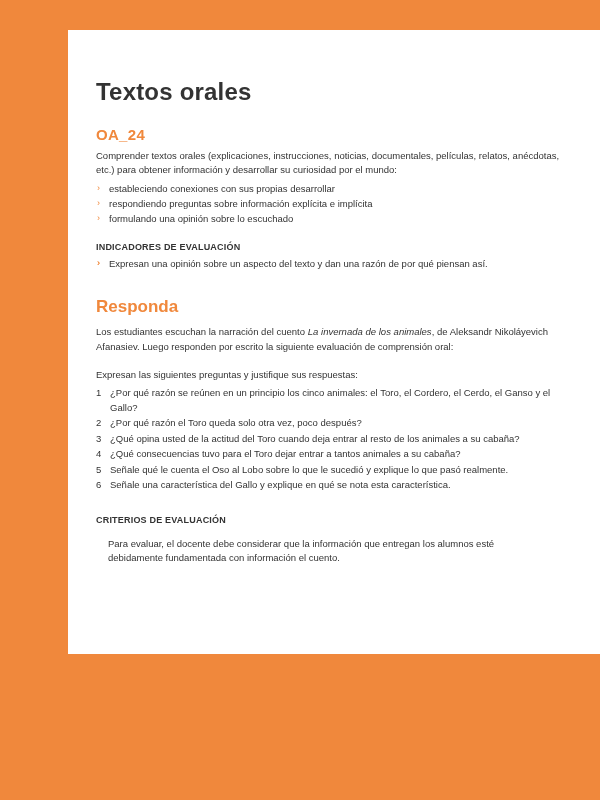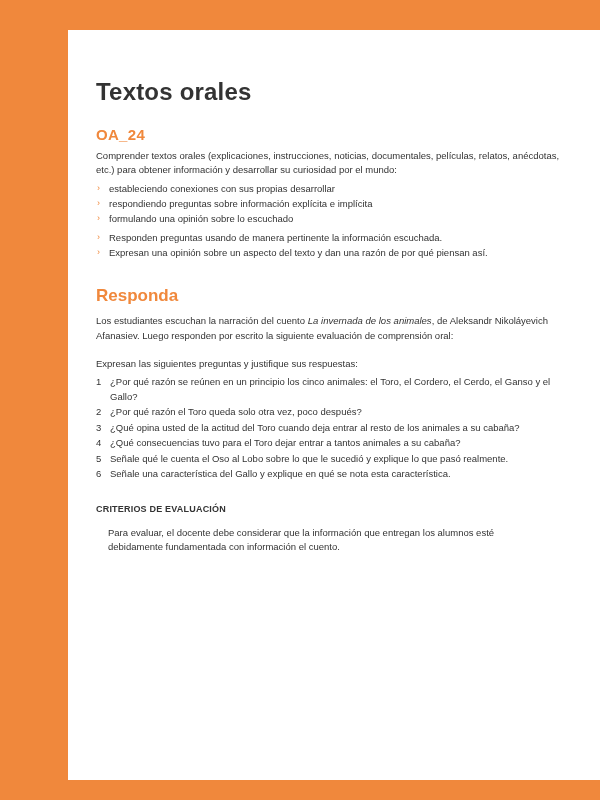--- a/index.html
+++ b/index.html
@@ -11,21 +11,21 @@
     height: 800px;
     background: #f0883c;
     font-family: "Liberation Sans", sans-serif;
     overflow: hidden;
   }
   .page {
     position: absolute;
     left: 68px;
     top: 30px;
     width: 532px;
-    height: 750px;
+    height: 624px;
     background: #ffffff;
     box-sizing: border-box;
   }
   .content {
     padding: 48px 40px 0 28px;
   }
   .doc-title {
     font-size: 24px;
     font-weight: bold;
     color: #333333;
@@ -134,23 +134,24 @@
     <div class="oa-code">OA_24</div>
 
     <p class="body-text">Comprender textos orales (explicaciones, instrucciones, noticias, documentales, películas, relatos, anécdotas, etc.) para obtener información y desarrollar su curiosidad por el mundo:</p>
 
     <ul class="arrow-list">
       <li><span class="chev">›</span><span>estableciendo conexiones con sus propias desarrollar</span></li>
       <li><span class="chev">›</span><span>respondiendo preguntas sobre información explícita e implícita</span></li>
       <li><span class="chev">›</span><span>formulando una opinión sobre lo escuchado</span></li>
     </ul>
 
+    <div class="section-label">INDICADORES DE EVALUACIÓN</div>
 
     <ul class="arrow-list">
-      <li><span class="chev">›</span><span>Responden preguntas usando de manera pertinente la información escuchada.</span></li>
+      <li><span class="chev">›</span></li>
       <li><span class="chev">›</span><span>Expresan una opinión sobre un aspecto del texto y dan una razón de por qué piensan así.</span></li>
     </ul>
 
     <h2 class="activity-title">Responda</h2>
 
     <p class="intro-text"><span>Los estudiantes escuchan la narración del cuento </span><i>La invernada de los animales</i><span>, de Aleksandr Nikoláyevich Afanasiev. Luego responden por escrito la siguiente evaluación de comprensión oral:</span></p>
 
     <p class="prompt-text">Expresan las siguientes preguntas y justifique sus respuestas:</p>
 
     <ol class="q-list">

